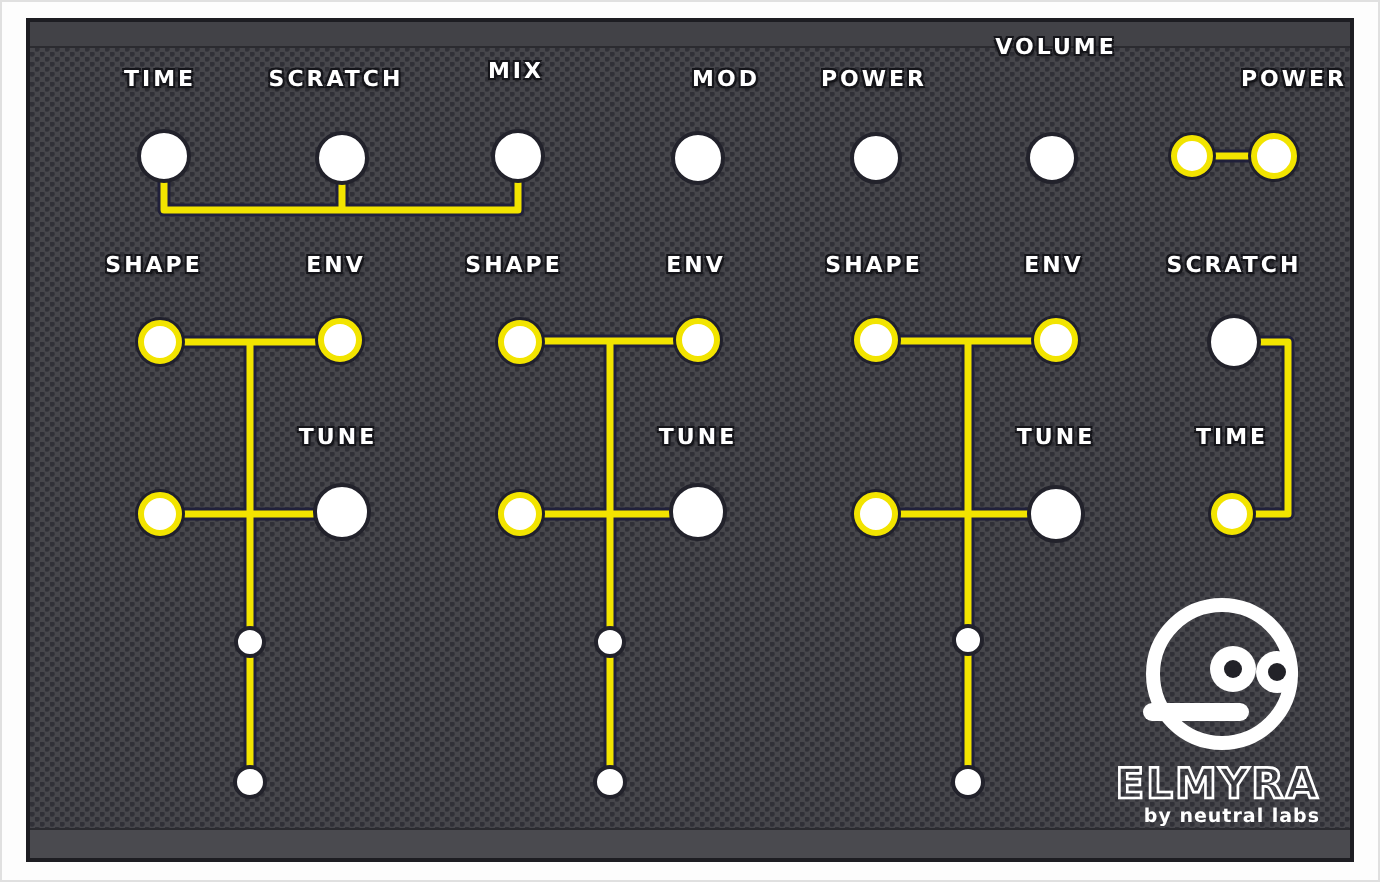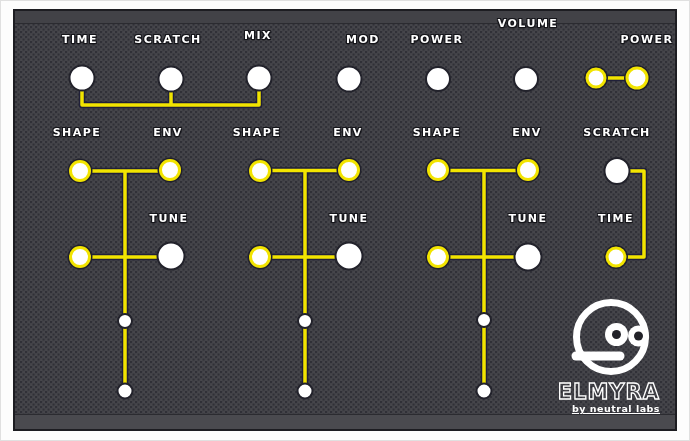--- a/index.html
+++ b/index.html
@@ -43,21 +43,21 @@
   }
   svg.overlay { position:absolute; left:0; top:0; }
 
   #brand-name {
     position:absolute; right:29px; top:379px;
     font-size:21px; font-weight:700; letter-spacing:1px;
     color:transparent;text-align:center; -webkit-text-stroke:1.3px #ffffff;
   }
   #brand-byline {
     position:absolute; right:29px; top:402px;
-    font-size:9.5px; font-weight:700; letter-spacing:0.5px; color:#fff;text-decoration:underline;
+    font-size:9.5px; font-weight:700; letter-spacing:0.5px; color:#fff;
   }
 </style>
 </head>
 <body>
 
 <div id="stage">
   <div id="panel">
     <div id="rail-top" class="rail"></div>
     <div id="rail-bottom" class="rail"></div>
   </div>

